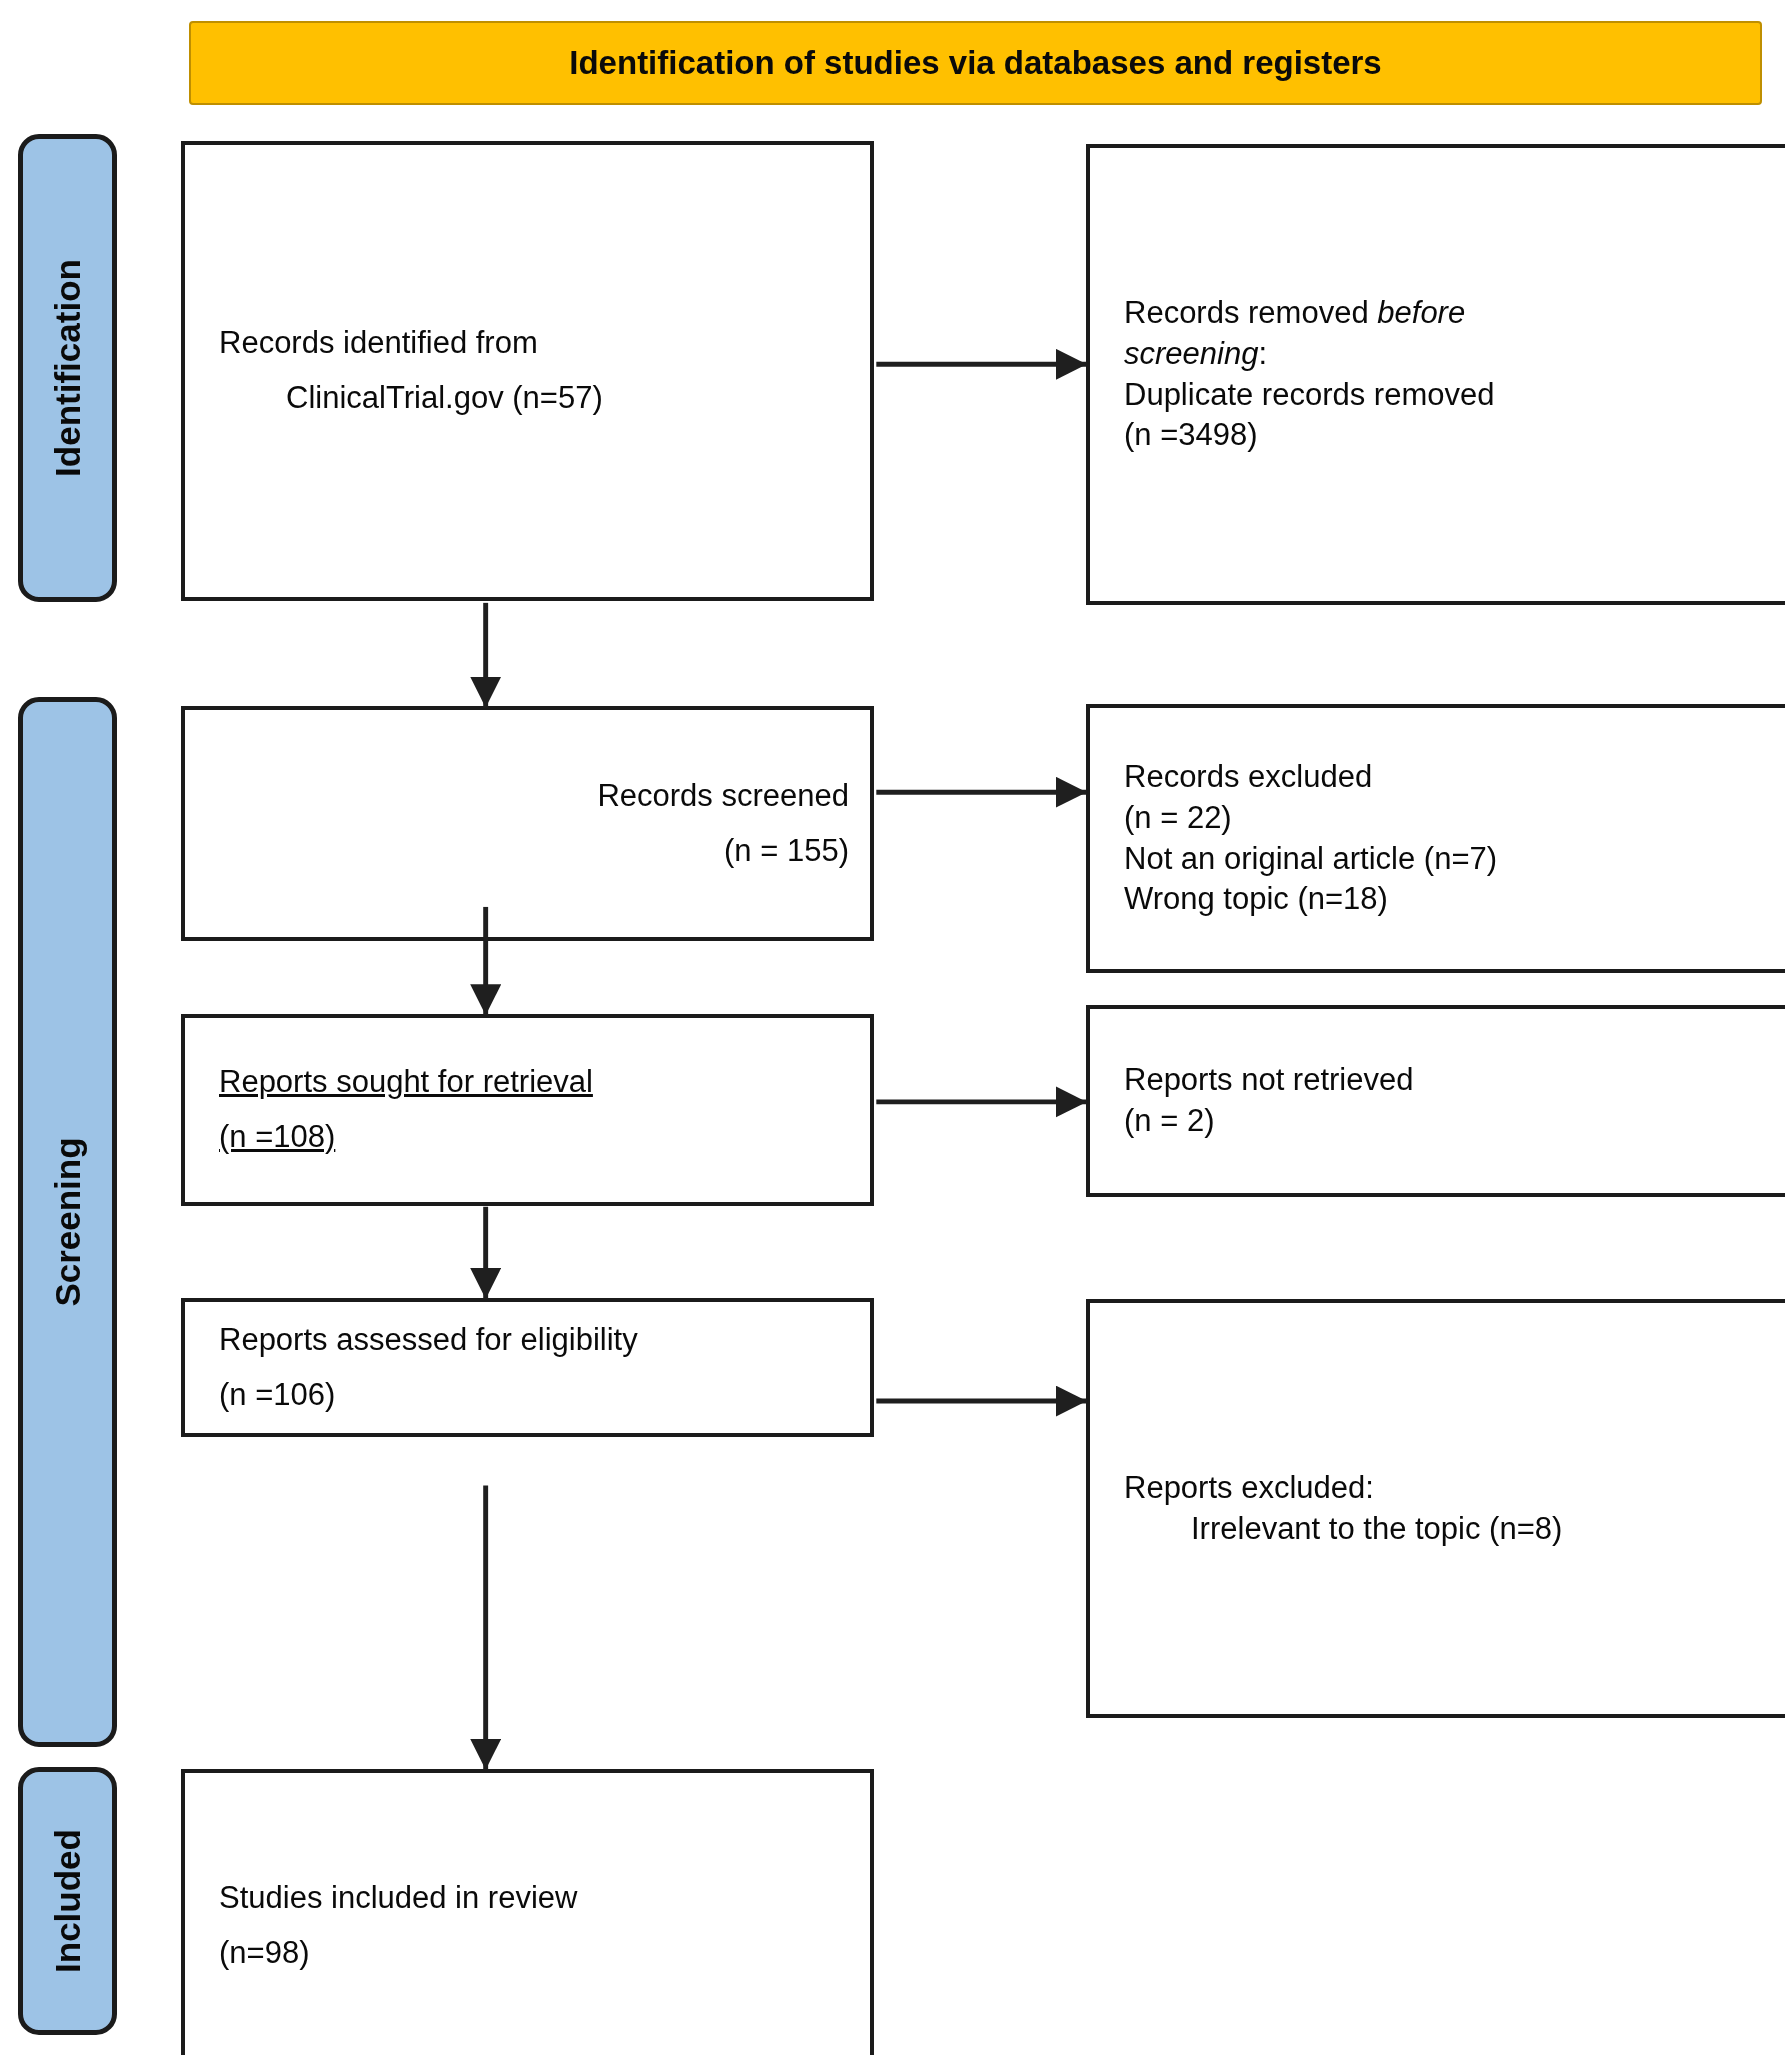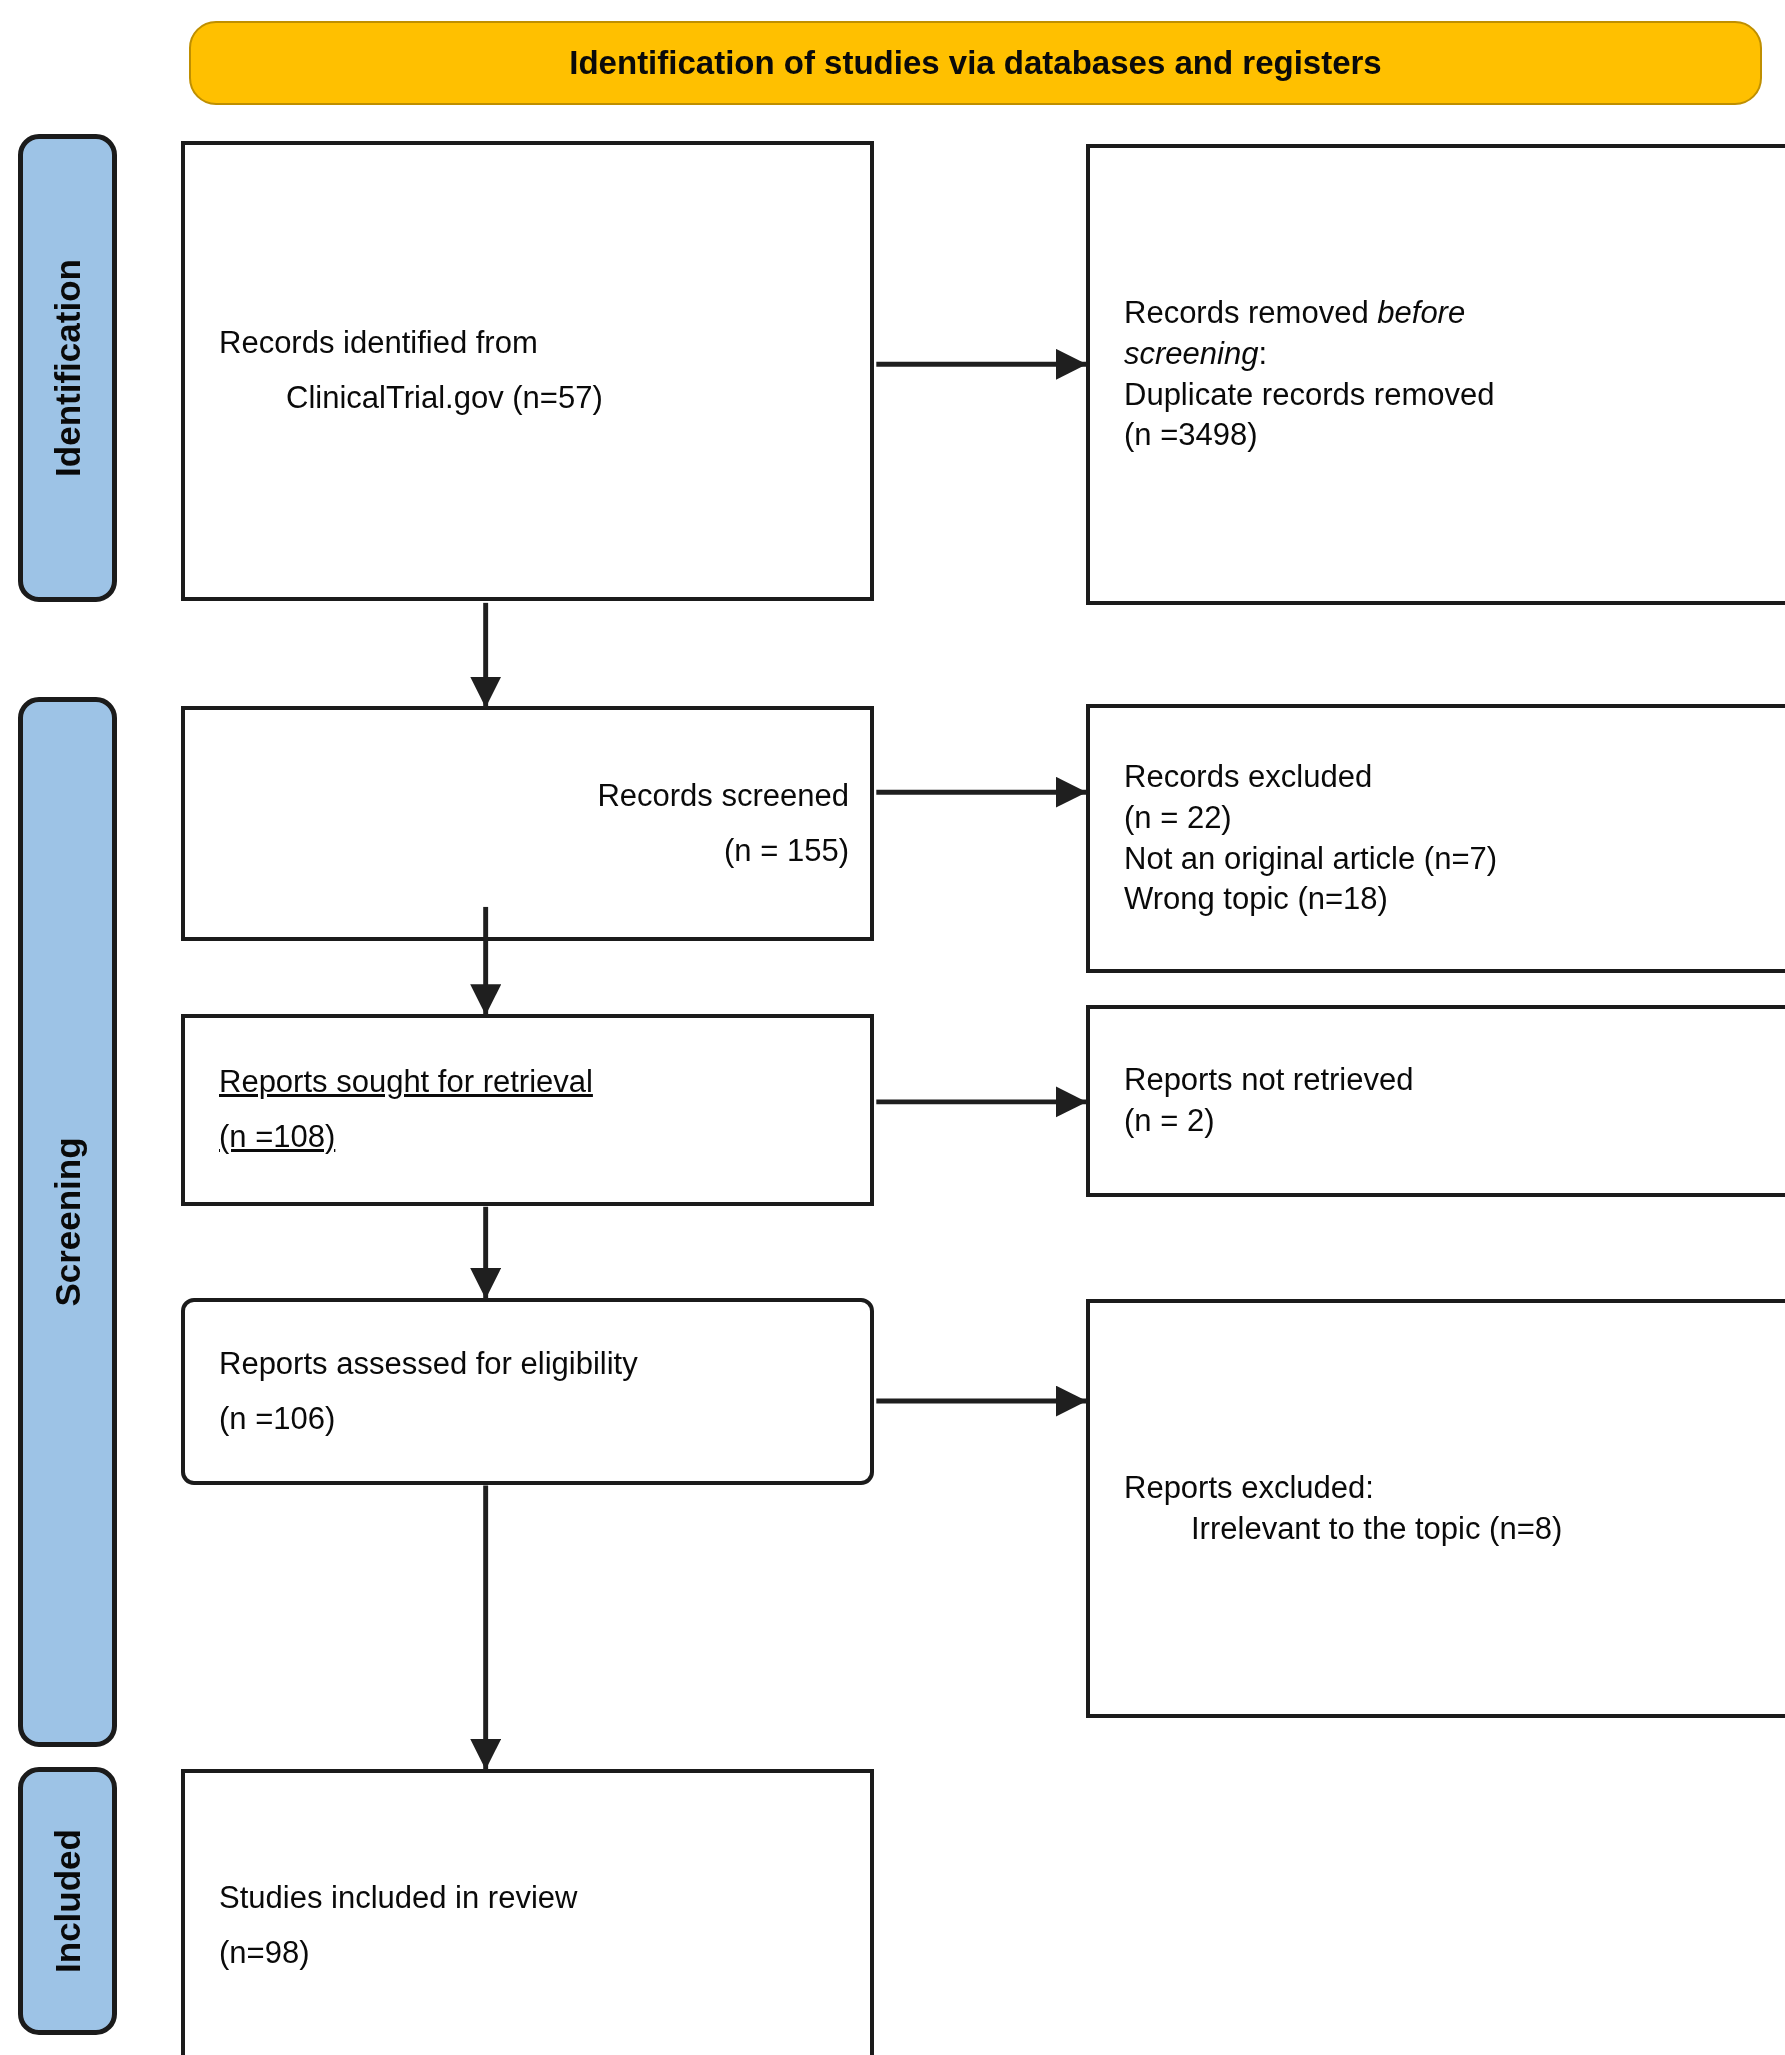--- a/index.html
+++ b/index.html
@@ -9,21 +9,21 @@
     height:2056px;
     background:#ffffff;
     font-family:"Liberation Sans","DejaVu Sans",sans-serif;
     color:#111111;
   }
   .banner{
     position:absolute;
     left:189px; top:21px; width:1573px; height:84px;
     background:#FFC000;
     border:2.8px solid #bf8f00;
-    border-radius:27px;
+    border-radius:4px;
     box-sizing:border-box;
     display:flex; align-items:center; justify-content:center;
     font-size:33px; font-weight:bold; color:#0a0a0a;
   }
   .stage{
     position:absolute;
     left:18.3px; width:99px;
     background:#9DC3E6;
     border:5px solid #1b1b1b;
     border-radius:21px;
@@ -50,21 +50,21 @@
   .fbox .line{ white-space:nowrap; }
   .fbox .indent{ padding-left:67px; }
   .col-left{ left:181px; width:693px;gap:14px; }
   .col-right{ left:1086px; width:712px; }
   .box-identified{ top:141px; height:460px; }
   .box-removed{ top:144px; height:461px; }
   .box-screened{ top:706px; height:235px;text-align:right; }
   .box-excluded-records{ top:704px; height:269px; }
   .box-sought{ top:1014px; height:192px;text-decoration:underline; }
   .box-not-retrieved{ top:1005px; height:192px; }
-  .box-assessed{ top:1298px; height:187px;border-radius:13px; }
+  .box-assessed{ top:1298px; height:139px; }
   .box-excluded-reports{ top:1299px; height:419px;justify-content:center; }
   .box-included{ top:1769px; height:313px; }
   .arrows{
     position:absolute; left:0; top:0;
     width:1785px; height:2056px;
     pointer-events:none;
   }
   .arrows line{ stroke:#1f1f1f; stroke-width:7; }
   em{ font-style:italic; }
 </style>

